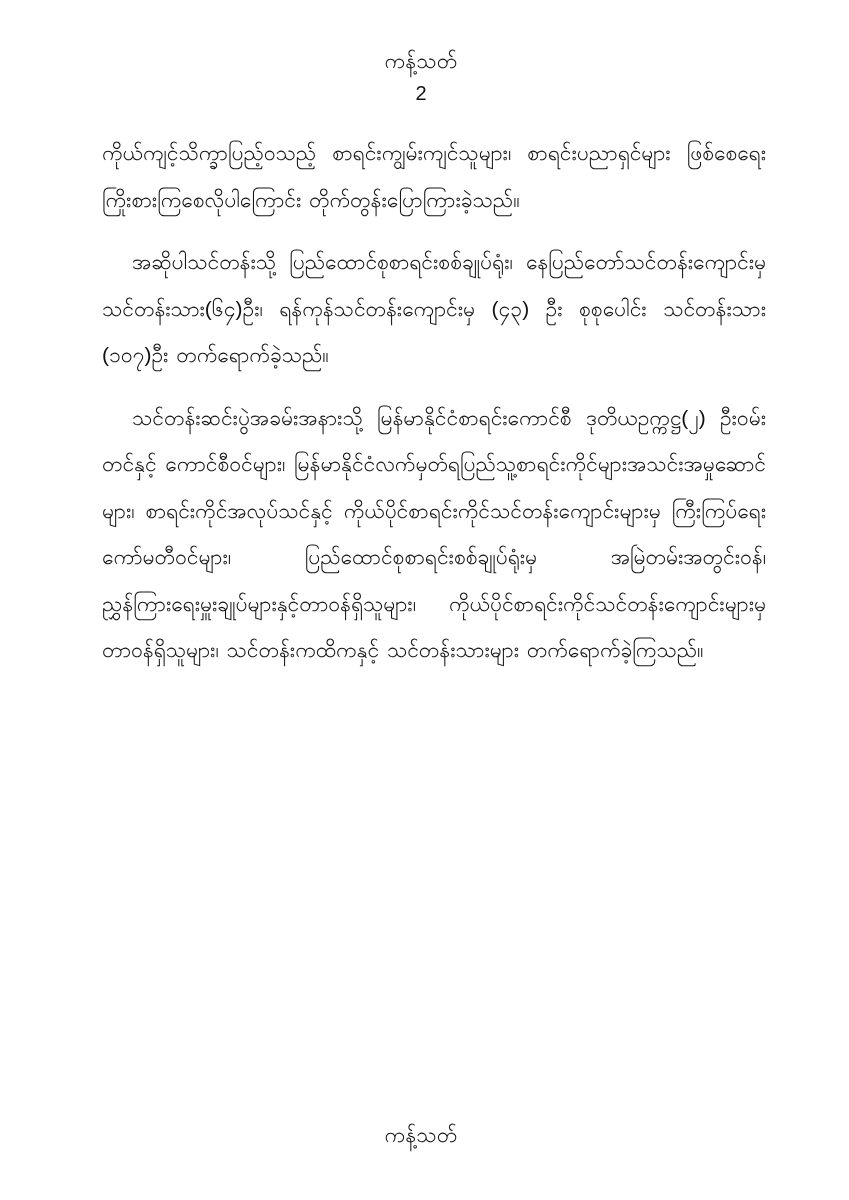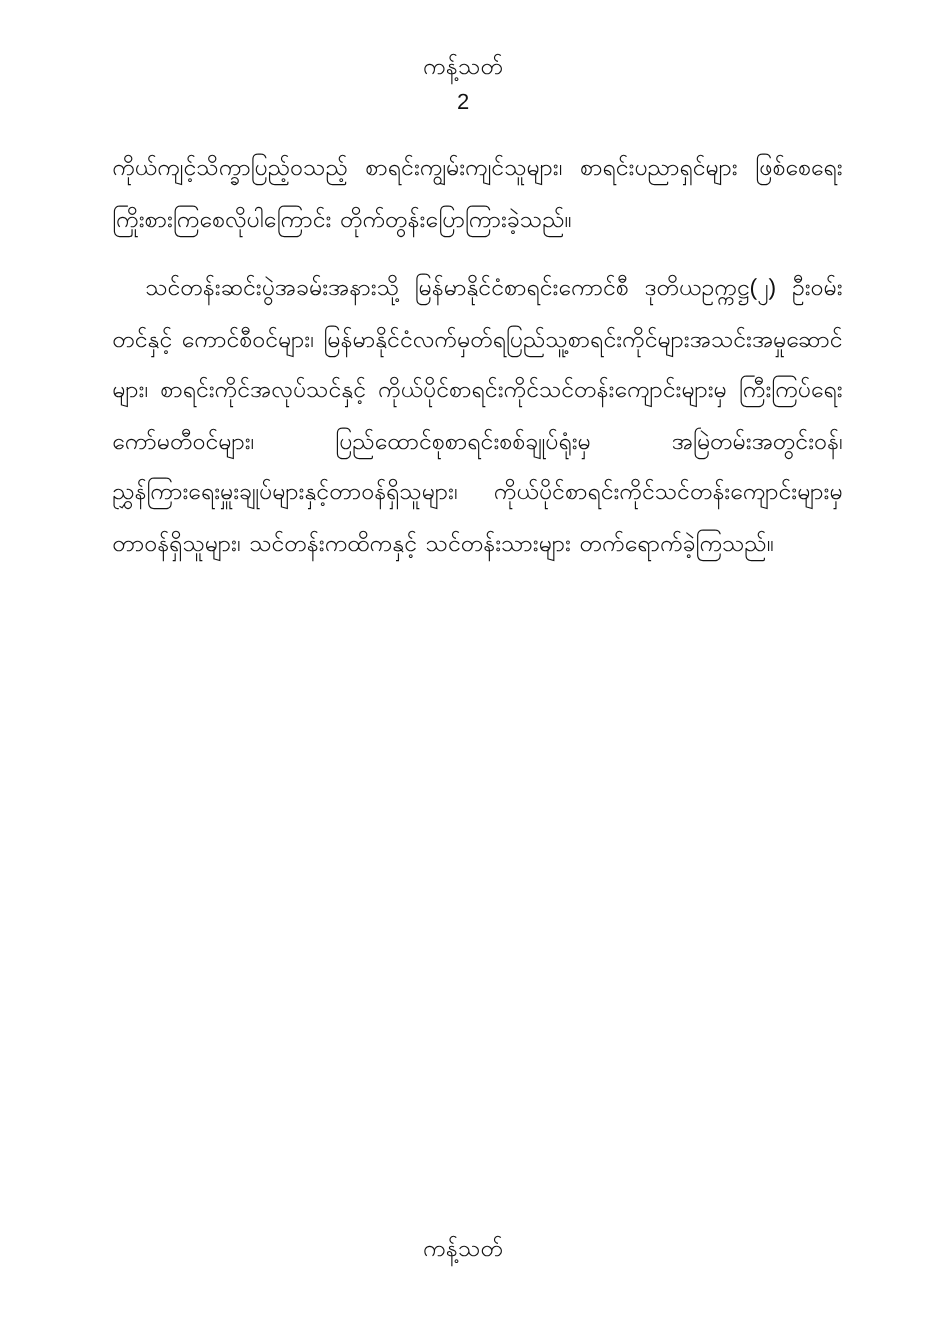--- a/index.html
+++ b/index.html
@@ -66,20 +66,21 @@
 
 <div class="page">
 
   <div class="page-header">
     <span class="classification">ကန့်သတ်</span>
     <span class="page-number">2</span>
   </div>
 
   <div class="body-text">
     <p class="para">ကိုယ်ကျင့်သိက္ခာပြည့်ဝသည့် စာရင်းကျွမ်းကျင်သူများ၊ စာရင်းပညာရှင်များ ဖြစ်စေရေး ကြိုးစားကြစေလိုပါကြောင်း တိုက်တွန်းပြောကြားခဲ့သည်။</p>
+    <p class="para indented">အဆိုပါသင်တန်းသို့ ပြည်ထောင်စုစာရင်းစစ်ချုပ်ရုံး၊ နေပြည်တော်သင်တန်းကျောင်းမှ သင်တန်းသား(၆၄)ဦး၊ ရန်ကုန်သင်တန်းကျောင်းမှ (၄၃) ဦး စုစုပေါင်း သင်တန်းသား (၁၀၇)ဦး တက်ရောက်ခဲ့သည်။</p>
     <p class="para indented">သင်တန်းဆင်းပွဲအခမ်းအနားသို့ မြန်မာနိုင်ငံစာရင်းကောင်စီ ဒုတိယဥက္ကဋ္ဌ(၂) ဦးဝမ်းတင်နှင့် ကောင်စီဝင်များ၊ မြန်မာနိုင်ငံလက်မှတ်ရပြည်သူ့စာရင်းကိုင်များအသင်းအမှုဆောင်များ၊ စာရင်းကိုင်အလုပ်သင်နှင့် ကိုယ်ပိုင်စာရင်းကိုင်သင်တန်းကျောင်းများမှ ကြီးကြပ်ရေးကော်မတီဝင်များ၊ ပြည်ထောင်စုစာရင်းစစ်ချုပ်ရုံးမှ အမြဲတမ်းအတွင်းဝန်၊ ညွှန်ကြားရေးမှူးချုပ်များနှင့်တာဝန်ရှိသူများ၊ ကိုယ်ပိုင်စာရင်းကိုင်သင်တန်းကျောင်းများမှ တာဝန်ရှိသူများ၊ သင်တန်းကထိကနှင့် သင်တန်းသားများ တက်ရောက်ခဲ့ကြသည်။</p>
   </div>
 
   <div class="page-footer">
     <span class="classification">ကန့်သတ်</span>
   </div>
 
 </div>
 
 </body></html>

